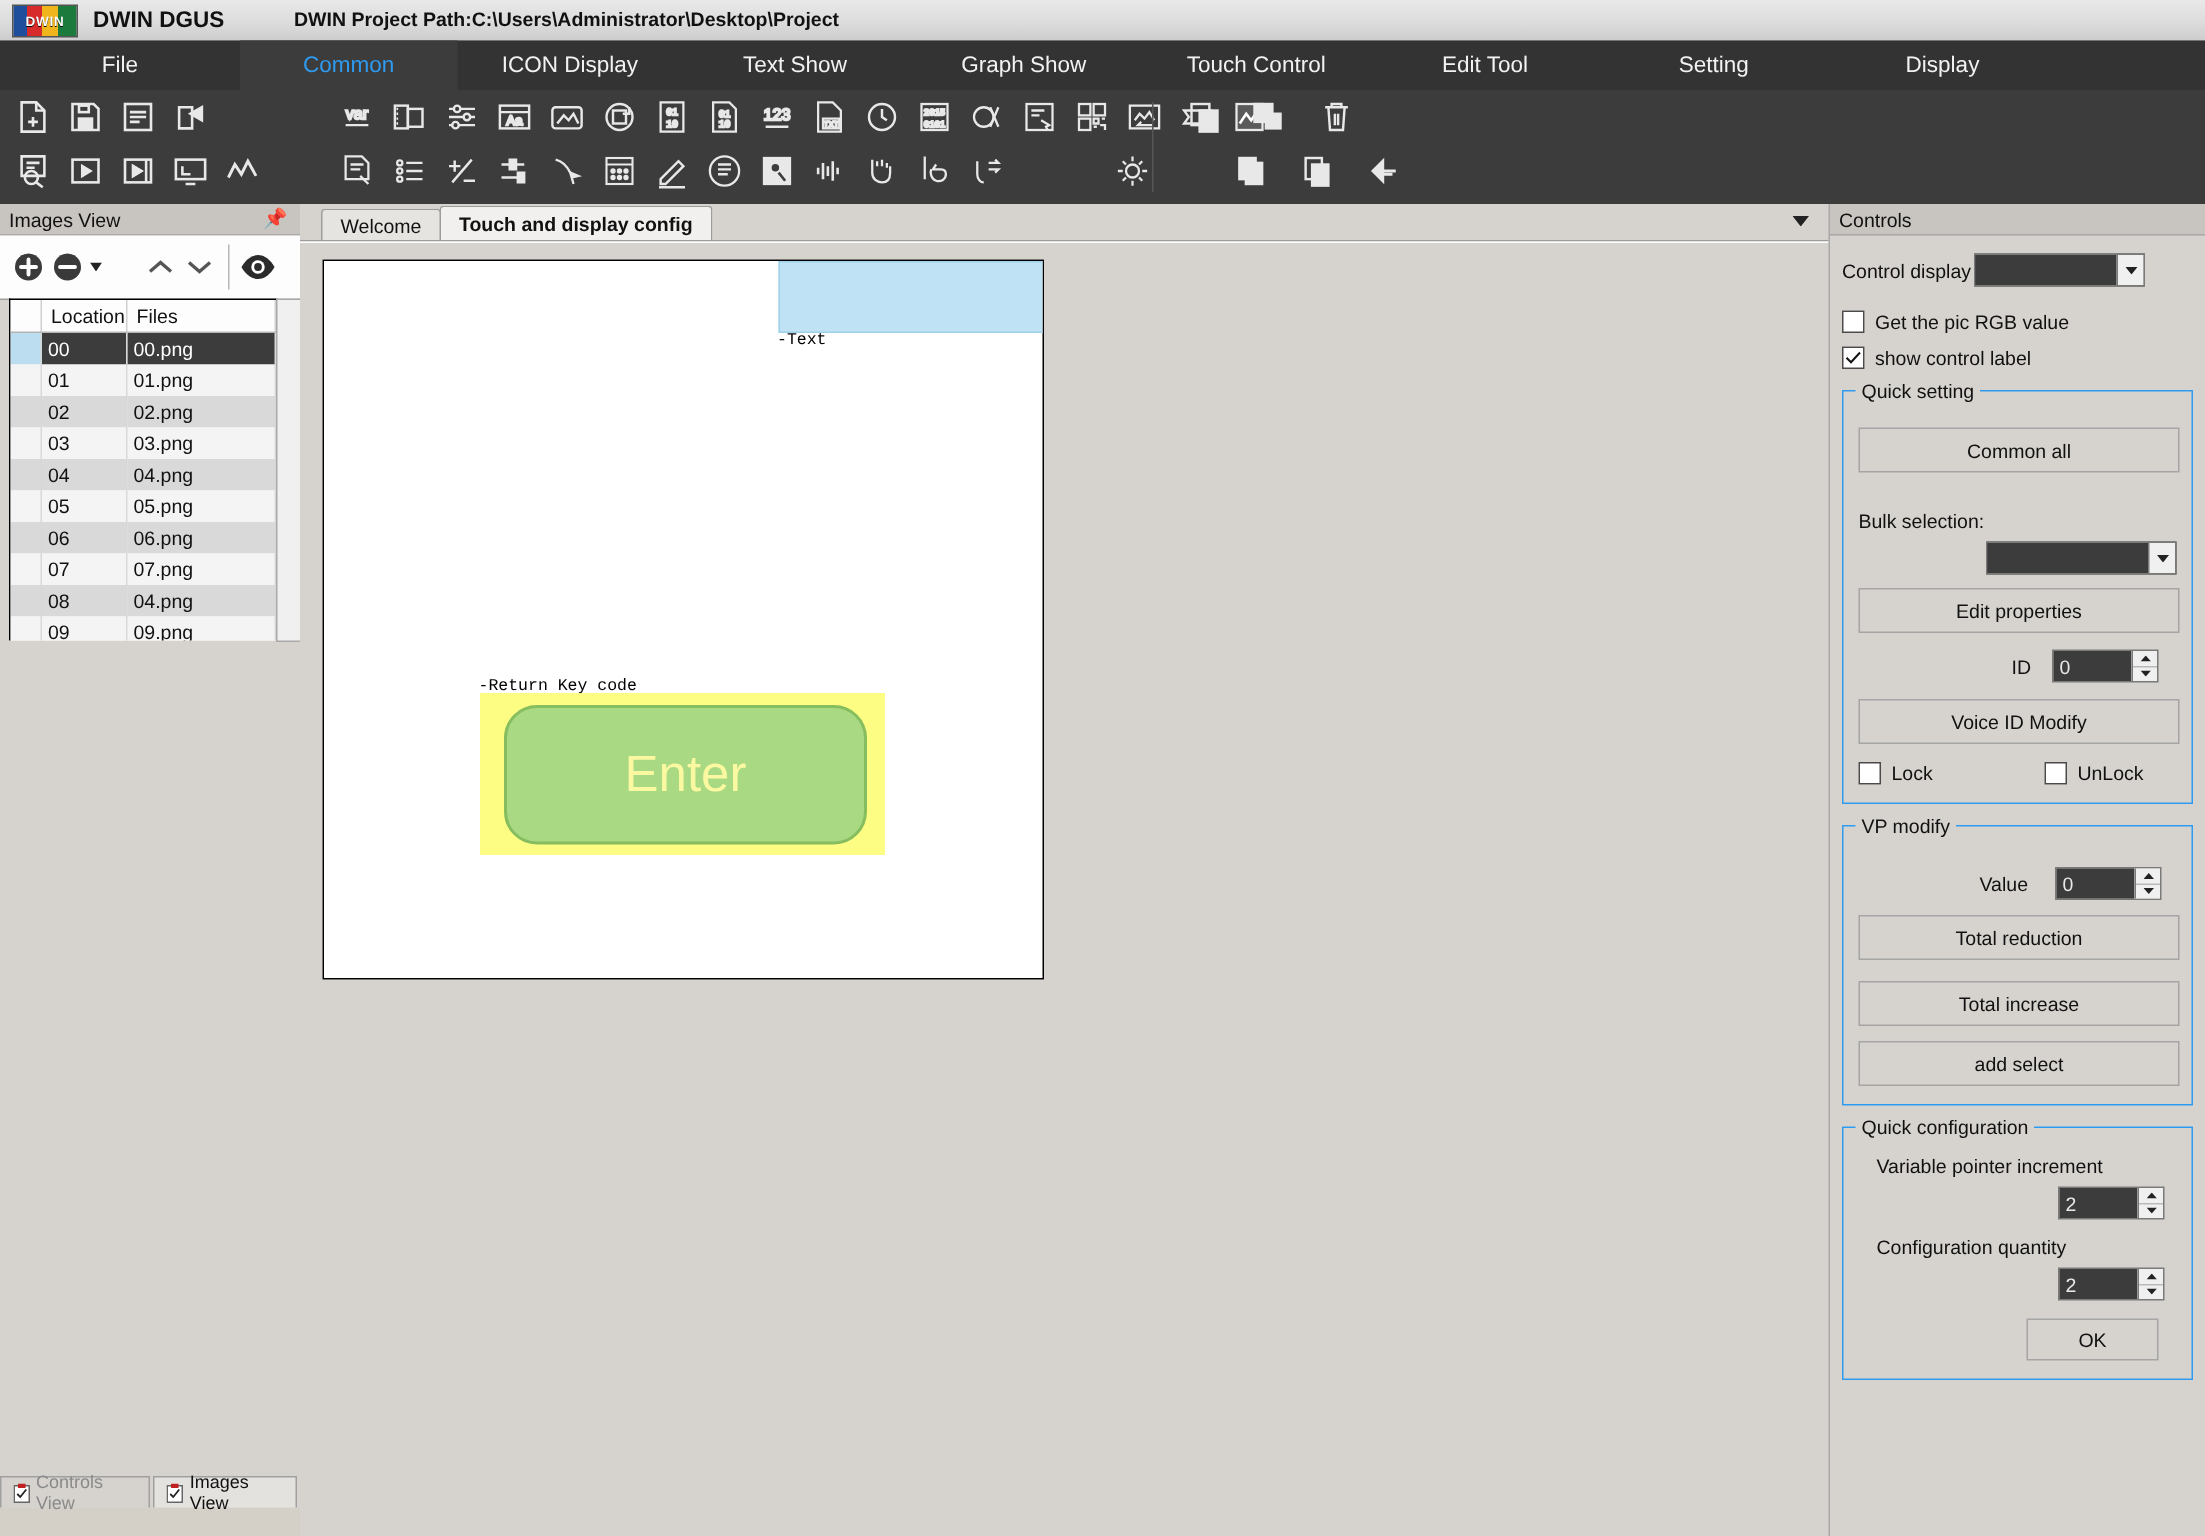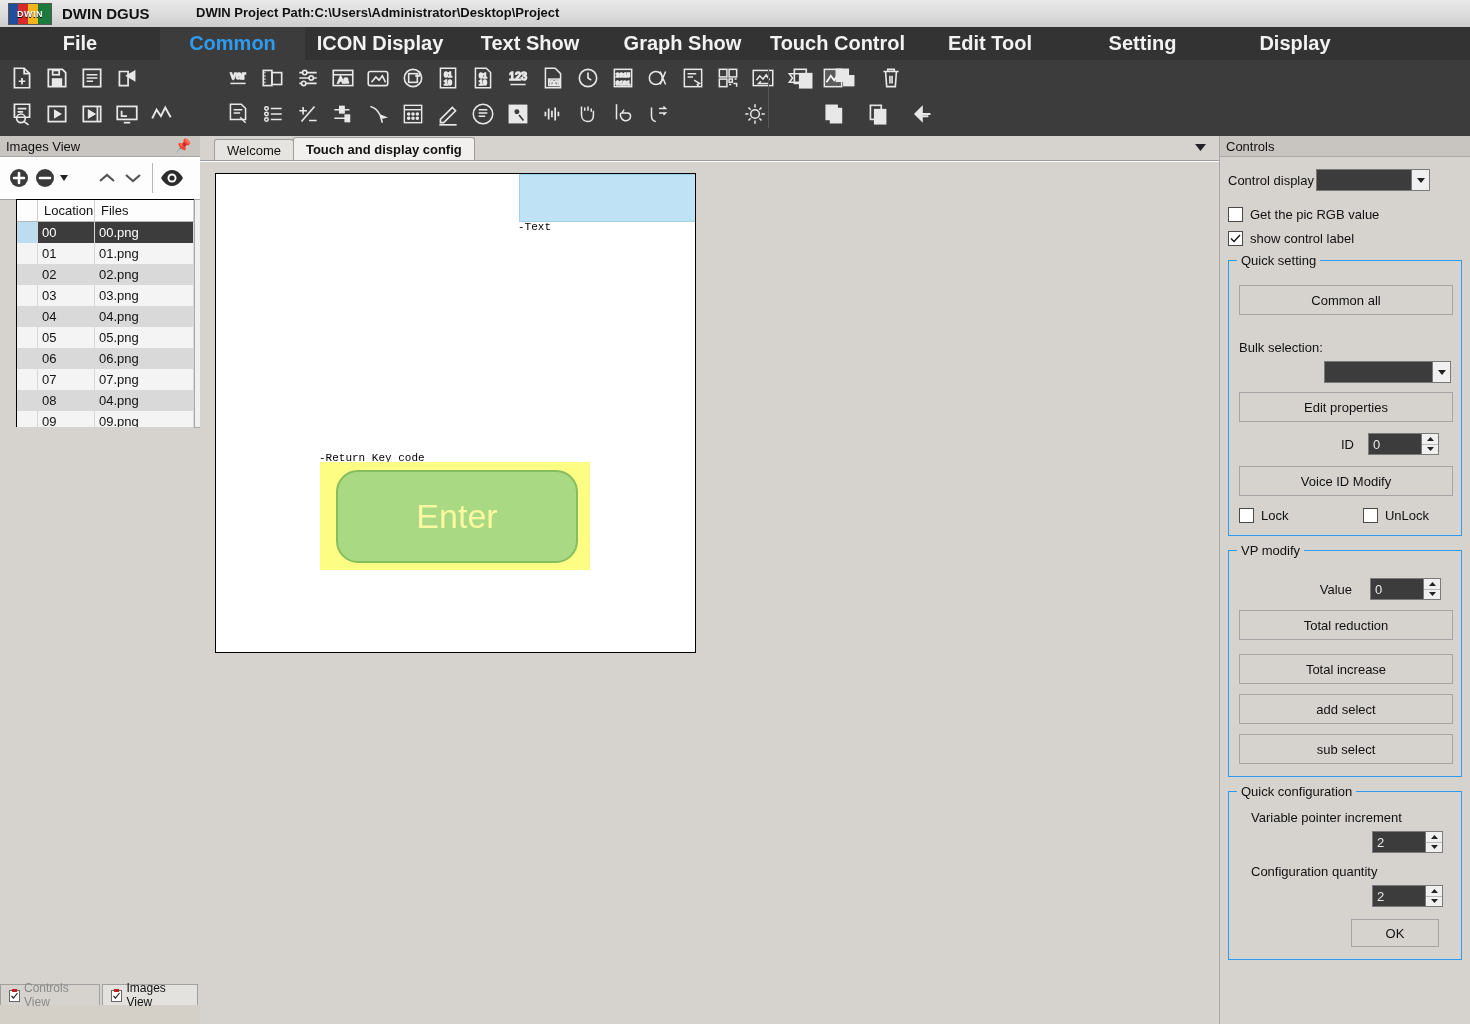--- a/index.html
+++ b/index.html
@@ -34,21 +34,21 @@
     font-size:13px;font-weight:bold;color:#111;white-space:nowrap;
   }
 
   
   .menubar{
     position:absolute;left:0;top:27px;width:1470px;height:33px;
     background:#333333;display:flex;align-items:stretch;
   }
   .menu-item{
     display:flex;align-items:center;justify-content:center;
-    color:#f2f2f2;font-size:20px;font-weight:bold;
+    color:#f2f2f2;font-size:15px;font-weight:normal;
     padding:16px 10px;cursor:default;white-space:nowrap;
   }
   .menu-item.active{background:#3c3c3c;color:#2e9bf0;}
 
   
   .toolbar{
     position:absolute;left:0;top:60px;width:1470px;height:76px;
     background:#3c3c3c;border-bottom:2px solid #c2410c;
   }
   .tbgroup{position:absolute;top:0;height:76px;}
@@ -95,21 +95,21 @@
     padding:1px 0 1px 4px;height:19px;color:#111;
     border-right:1px solid #d8d8d8;
   }
   .tbl tr.alt td{background:#d9d9d9;}
   .tbl tr.norm td{background:#f4f4f4;}
   .tbl tr.sel td{background:#3c3c3c;color:#fff;}
   .col-gut{width:14px;background:#eeeeee;}
   .tbl tr.sel .col-gut{background:#bcdcf0;}
   .col-loc{width:50px;}
   .leftpanel-body{
-    position:absolute;left:16px;top:63px;width:199px;bottom:29px;
+    position:absolute;left:6px;top:63px;width:199px;bottom:29px;
     background:#d6d3ce;
   }
   .left-scroll{
     position:absolute;right:1px;top:0;width:18px;height:227px;
     background:#f0f0f0;border:1px solid #a9a9a9;
   }
   .bottom-tabs{
     position:absolute;left:0;bottom:0;width:200px;height:24px;
     background:#d6d3ce;display:flex;align-items:flex-end;
   }
@@ -854,21 +854,20 @@
                     <path d="M0 0h7L3.5 4z" fill="#222"></path>
                   </svg>
                 </div>
             </div>
           </div>
           <span style="width:10px"></span>
         </div>
         <div class="btn">Total reduction</div>
         <div class="btn" style="margin-top:14px;">Total increase</div>
         <div class="btn">add select</div>
-        <div class="btn">sub select</div>
       </div>
 
       <div class="grp">
         <div class="cap">Quick configuration</div>
         <div class="sub-lbl" style="margin-top:4px;margin-left:12px;">Variable pointer increment</div>
         <div class="row" style="justify-content:flex-end;margin-top:6px;">
           <div class="spin">
             <div class="val">2</div>
             <div class="arrows">
               <div>

